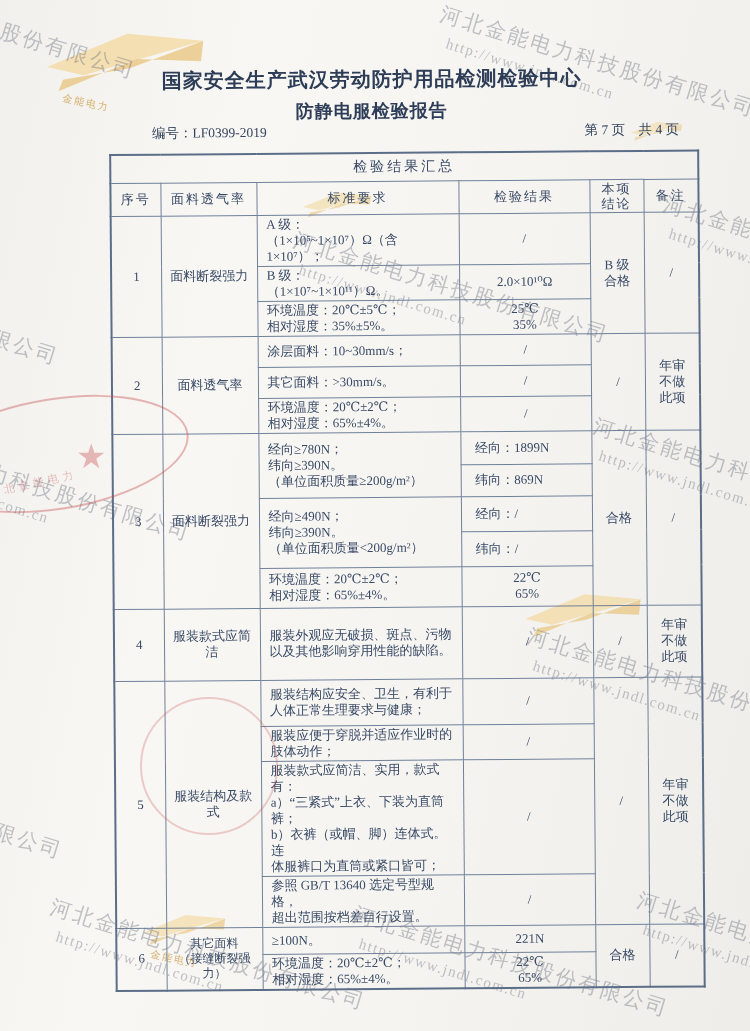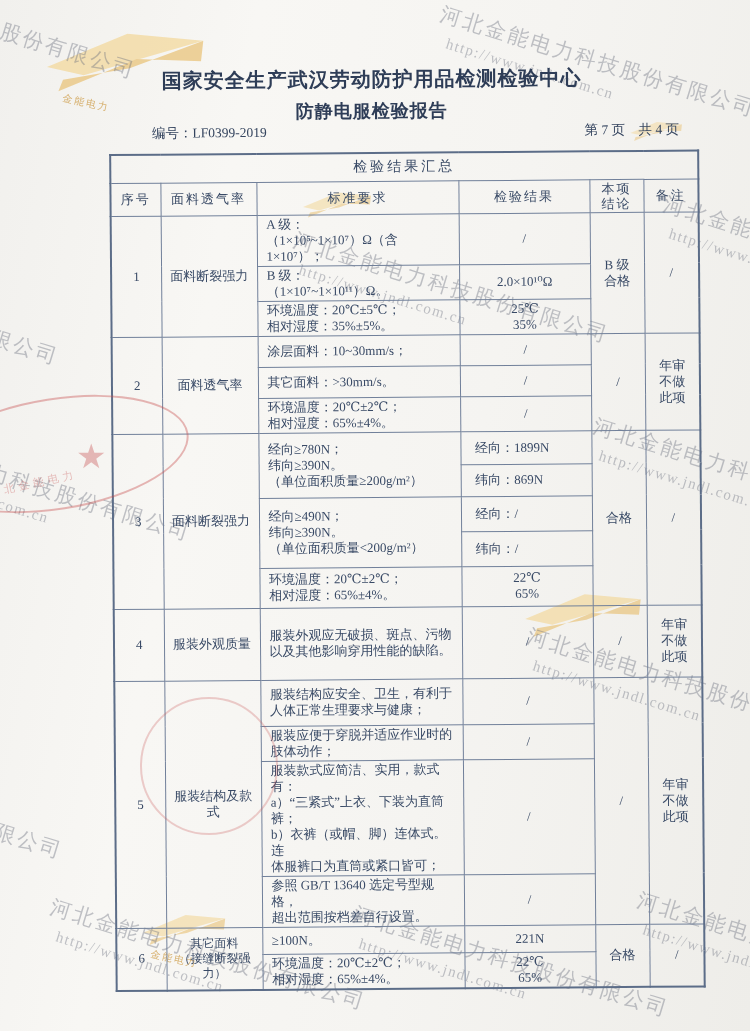--- a/index.html
+++ b/index.html
@@ -240,21 +240,21 @@
       </tr>
       <tr class="r40">
         <td class="req">环境温度：20℃±2℃；
 相对湿度：65%±4%。</td>
         <td class="c">22℃
 65%</td>
       </tr>
 
       <tr class="r72">
         <td class="c">4</td>
-        <td class="c">服装外观质量</td>
+        <td class="c">服装款式应简洁</td>
         <td class="req">服装外观应无破损、斑点、污物
 以及其他影响穿用性能的缺陷。</td>
         <td class="c">/</td>
         <td class="c">/</td>
         <td class="c">年审
 不做
 此项</td>
       </tr>
 
       <tr class="r46">

